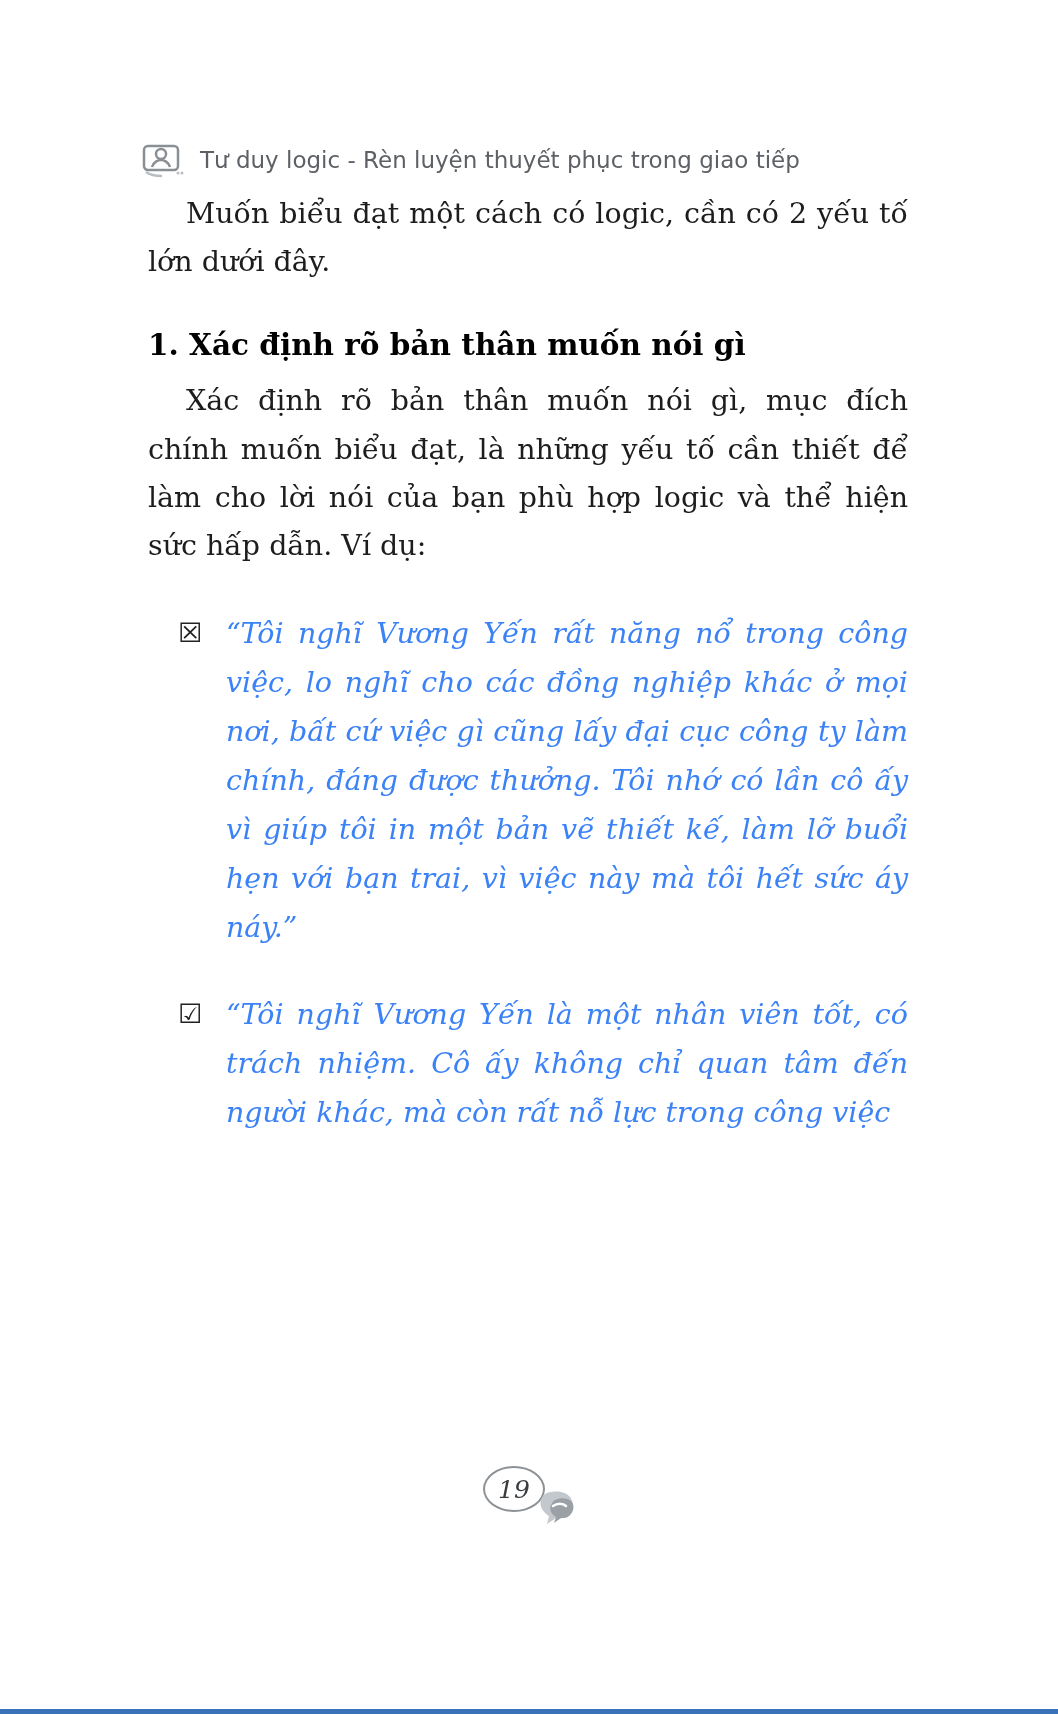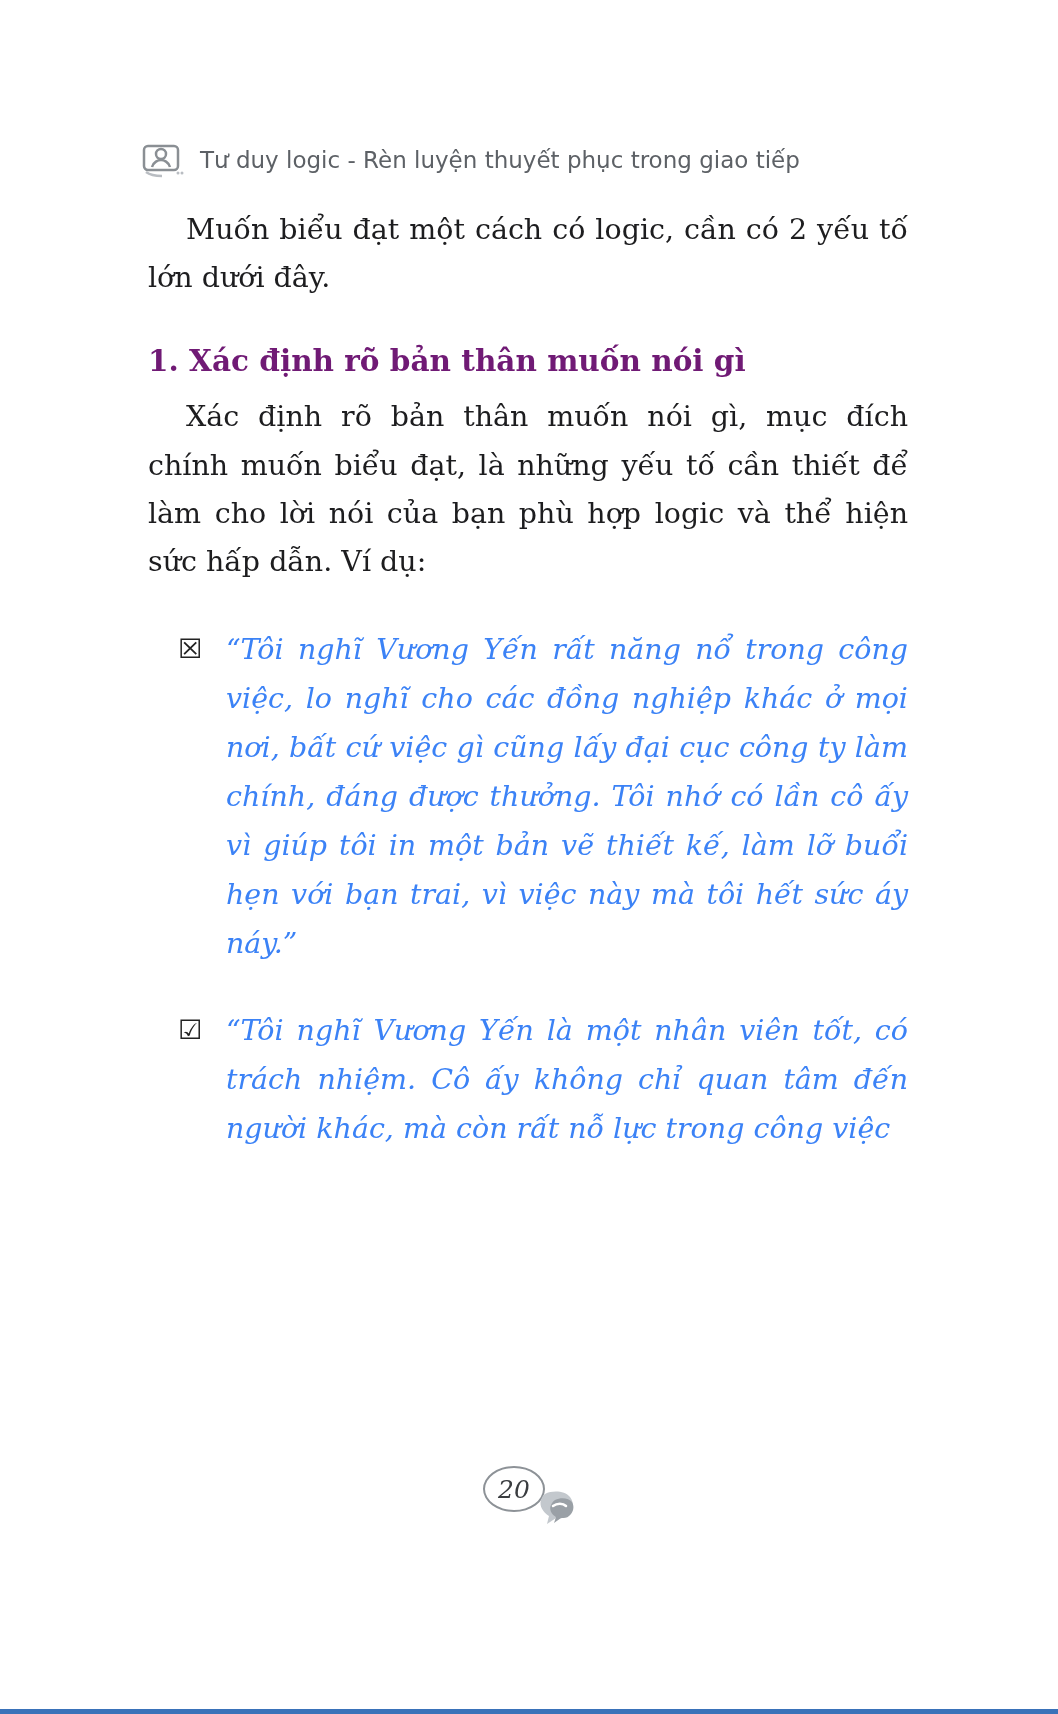--- a/index.html
+++ b/index.html
@@ -16,21 +16,21 @@
   }
   .content {
     padding: 140px 150px 0 148px;
   }
   
   .running-head {
     display: flex;
     align-items: center;
     gap: 14px;
     margin-left: -8px;
-    margin-bottom: 26px;
+    margin-bottom: 10px;
     color: #5d6166;
     font-family: "DejaVu Sans", "Liberation Sans", sans-serif;
     font-size: 23px;
   }
   .head-icon { display: inline-flex; flex-shrink: 0; }
   
   .chapter-title {
     text-align: center;
     font-family: "DejaVu Sans", "Liberation Sans", sans-serif;
     font-weight: bold;
@@ -48,21 +48,21 @@
     text-indent: 38px;
     margin-bottom: 28px;
     color: #1d1d1f;
   }
   .sub-heading {
     font-family: "DejaVu Serif", serif;
     font-weight: bold;
     font-size: 29.5px;
     line-height: 1.5;
     margin: 36px 0 10px 0;
-    color: #701a75;
+    color: #000000;
   }
   
   .example {
     display: flex;
     align-items: flex-start;
     margin: 38px 0 0 30px;
   }
   .example .marker {
     flex-shrink: 0;
     width: 48px;
@@ -146,21 +146,21 @@
     </div>
 
     <div class="example">
       <span class="marker">☑</span>
       <p class="quote">“Tôi nghĩ Vương Yến là một nhân viên tốt, có trách nhiệm. Cô ấy không chỉ quan tâm đến người khác, mà còn rất nỗ lực trong công việc</p>
     </div>
 
   </div>
 
   <div class="page-footer">
-    <span class="page-num-oval">20</span>
+    <span class="page-num-oval">19</span>
     <span class="footer-deco">
       <svg width="44" height="40" viewBox="0 0 44 40" xmlns="http://www.w3.org/2000/svg">
         <path d="M10 6c8-4 20-3 25 3 5 6 3 15-3 19-3 2-7 3-11 2l-9 6 2-8C8 24 4 18 6 12c1-3 2-5 4-6z" fill="#c3c8cd"></path>
         <path d="M20 12c6-3 14-2 17 2 3 5 1 11-3 14-2 2-5 2-8 2l-7 5 2-6c-5-3-7-8-5-12 1-2 2-4 4-5z" fill="#9aa0a6"></path>
         <path d="M18 18c4-3 10-3 13 0" stroke="#ffffff" stroke-width="2.5" fill="none" stroke-linecap="round"></path>
       </svg>
     </span>
   </div>
 
   <div class="bottom-bar"></div>

